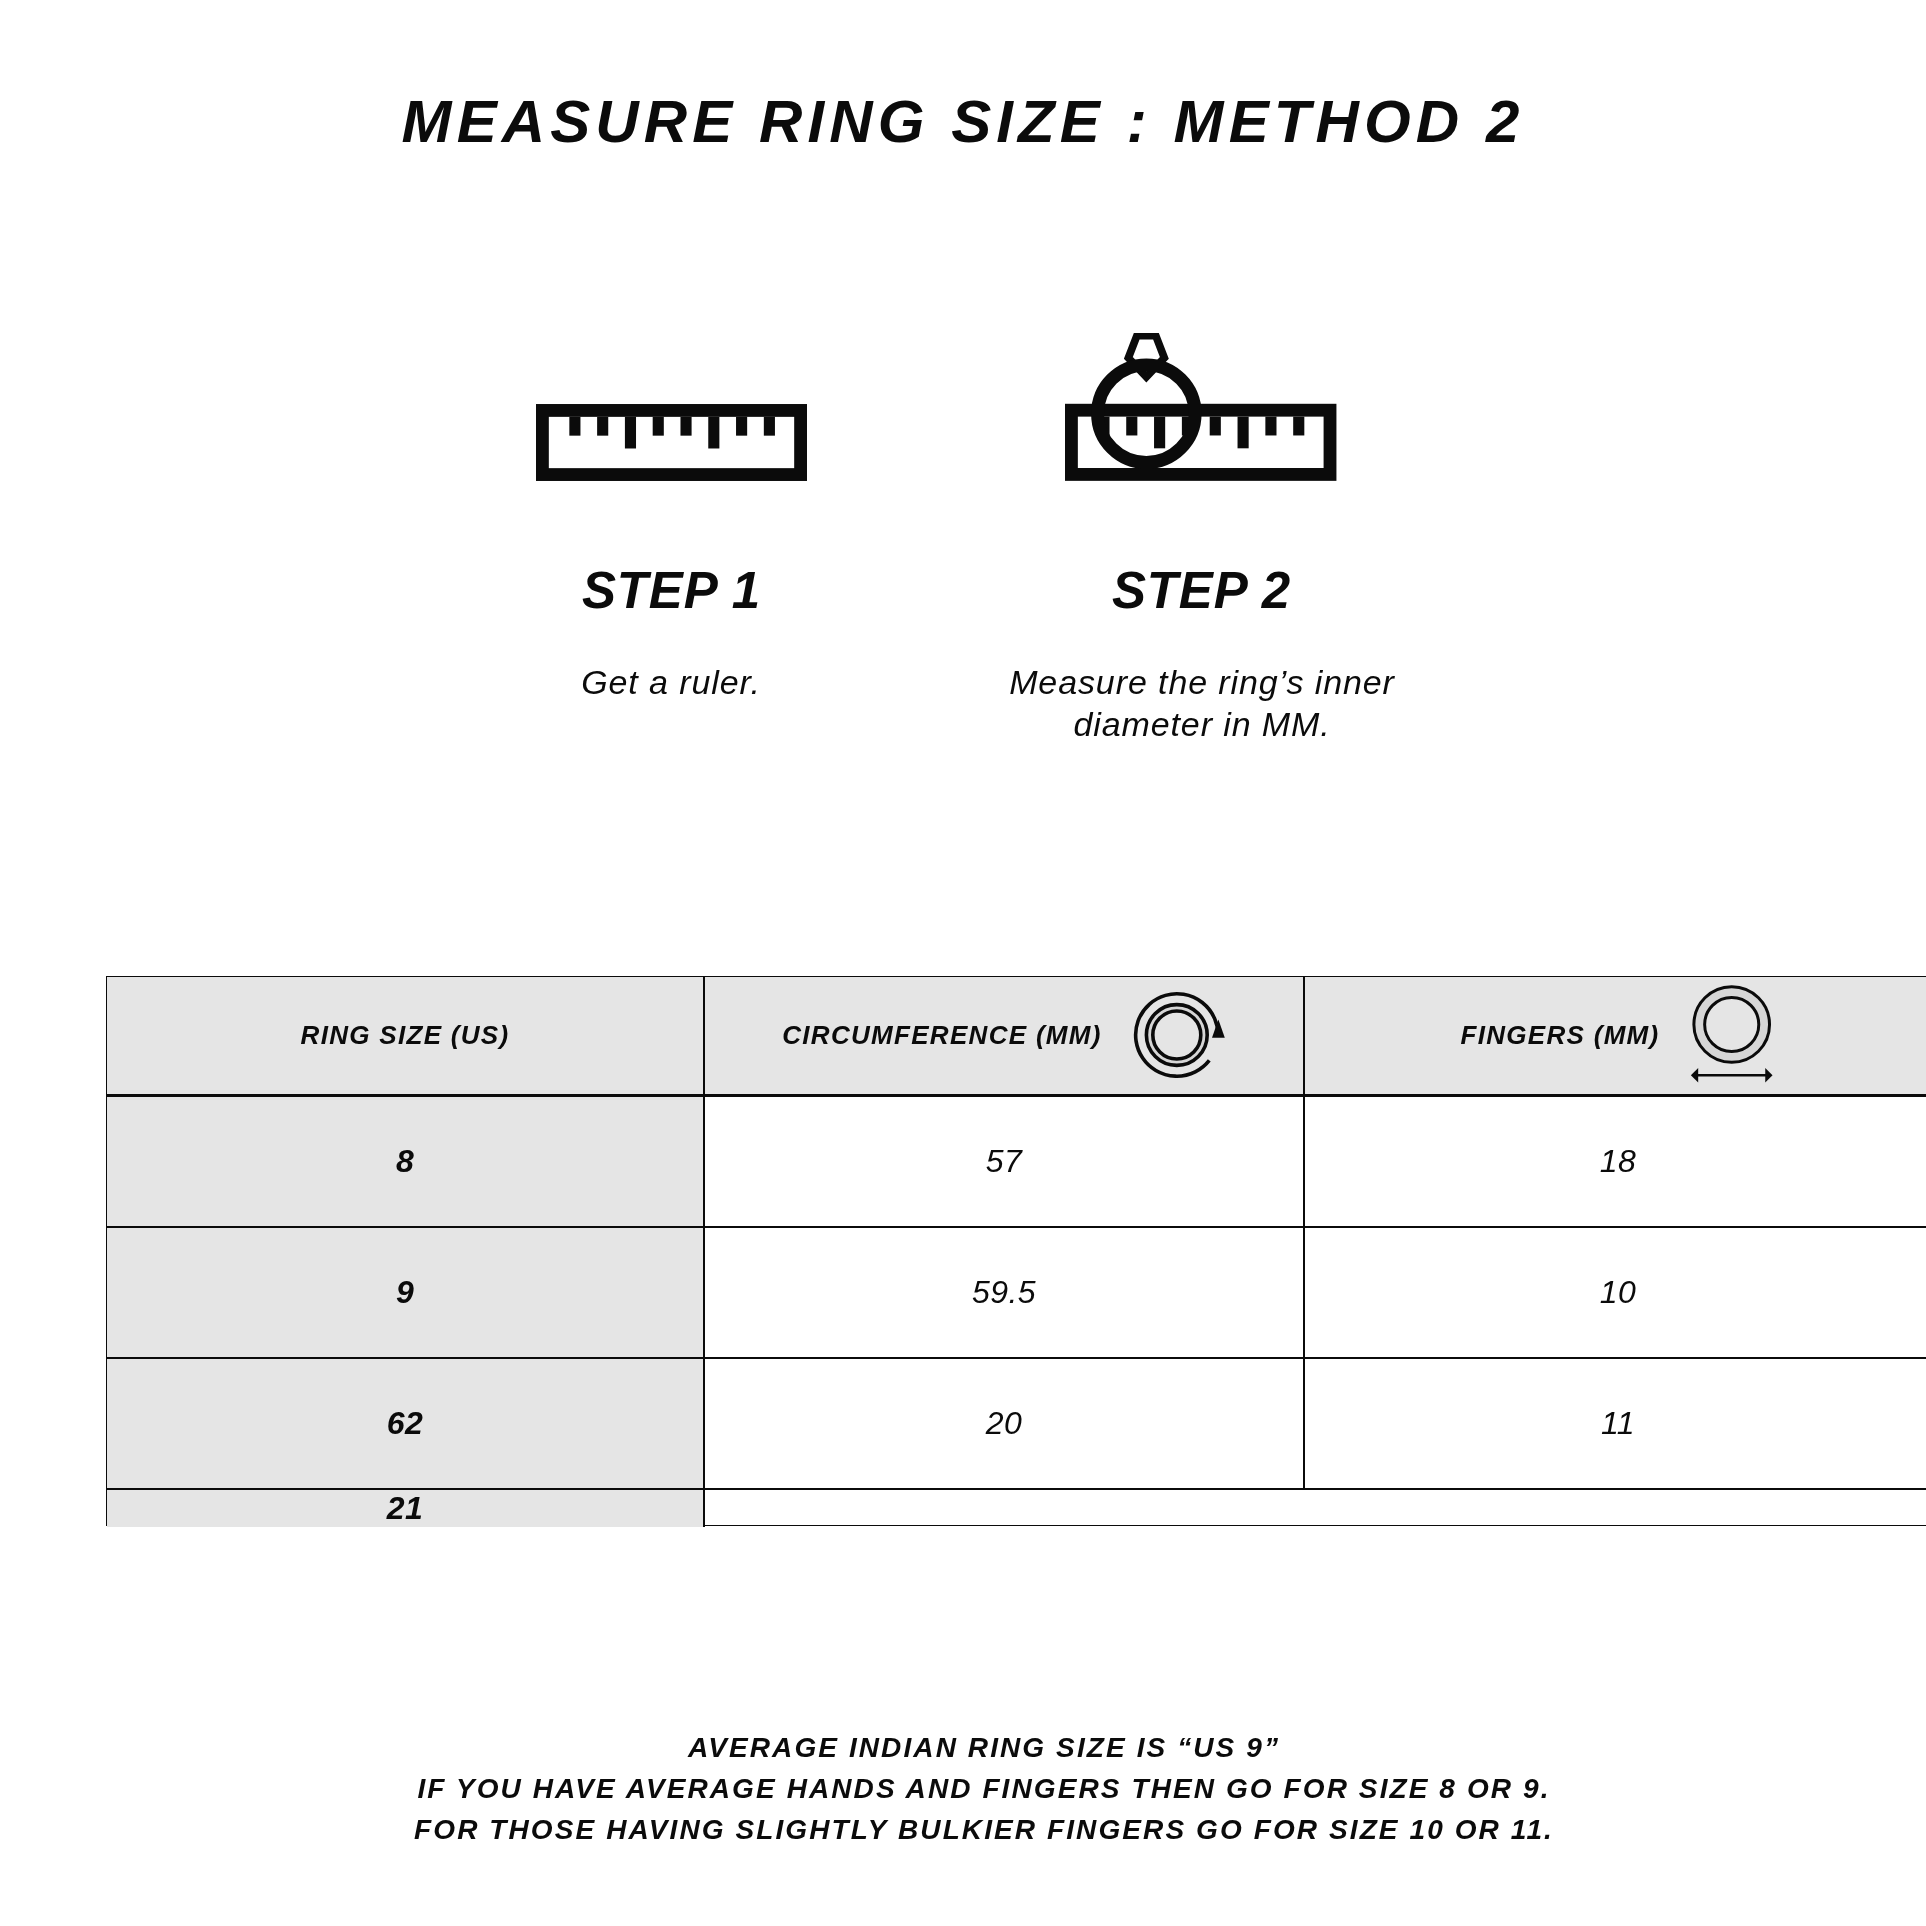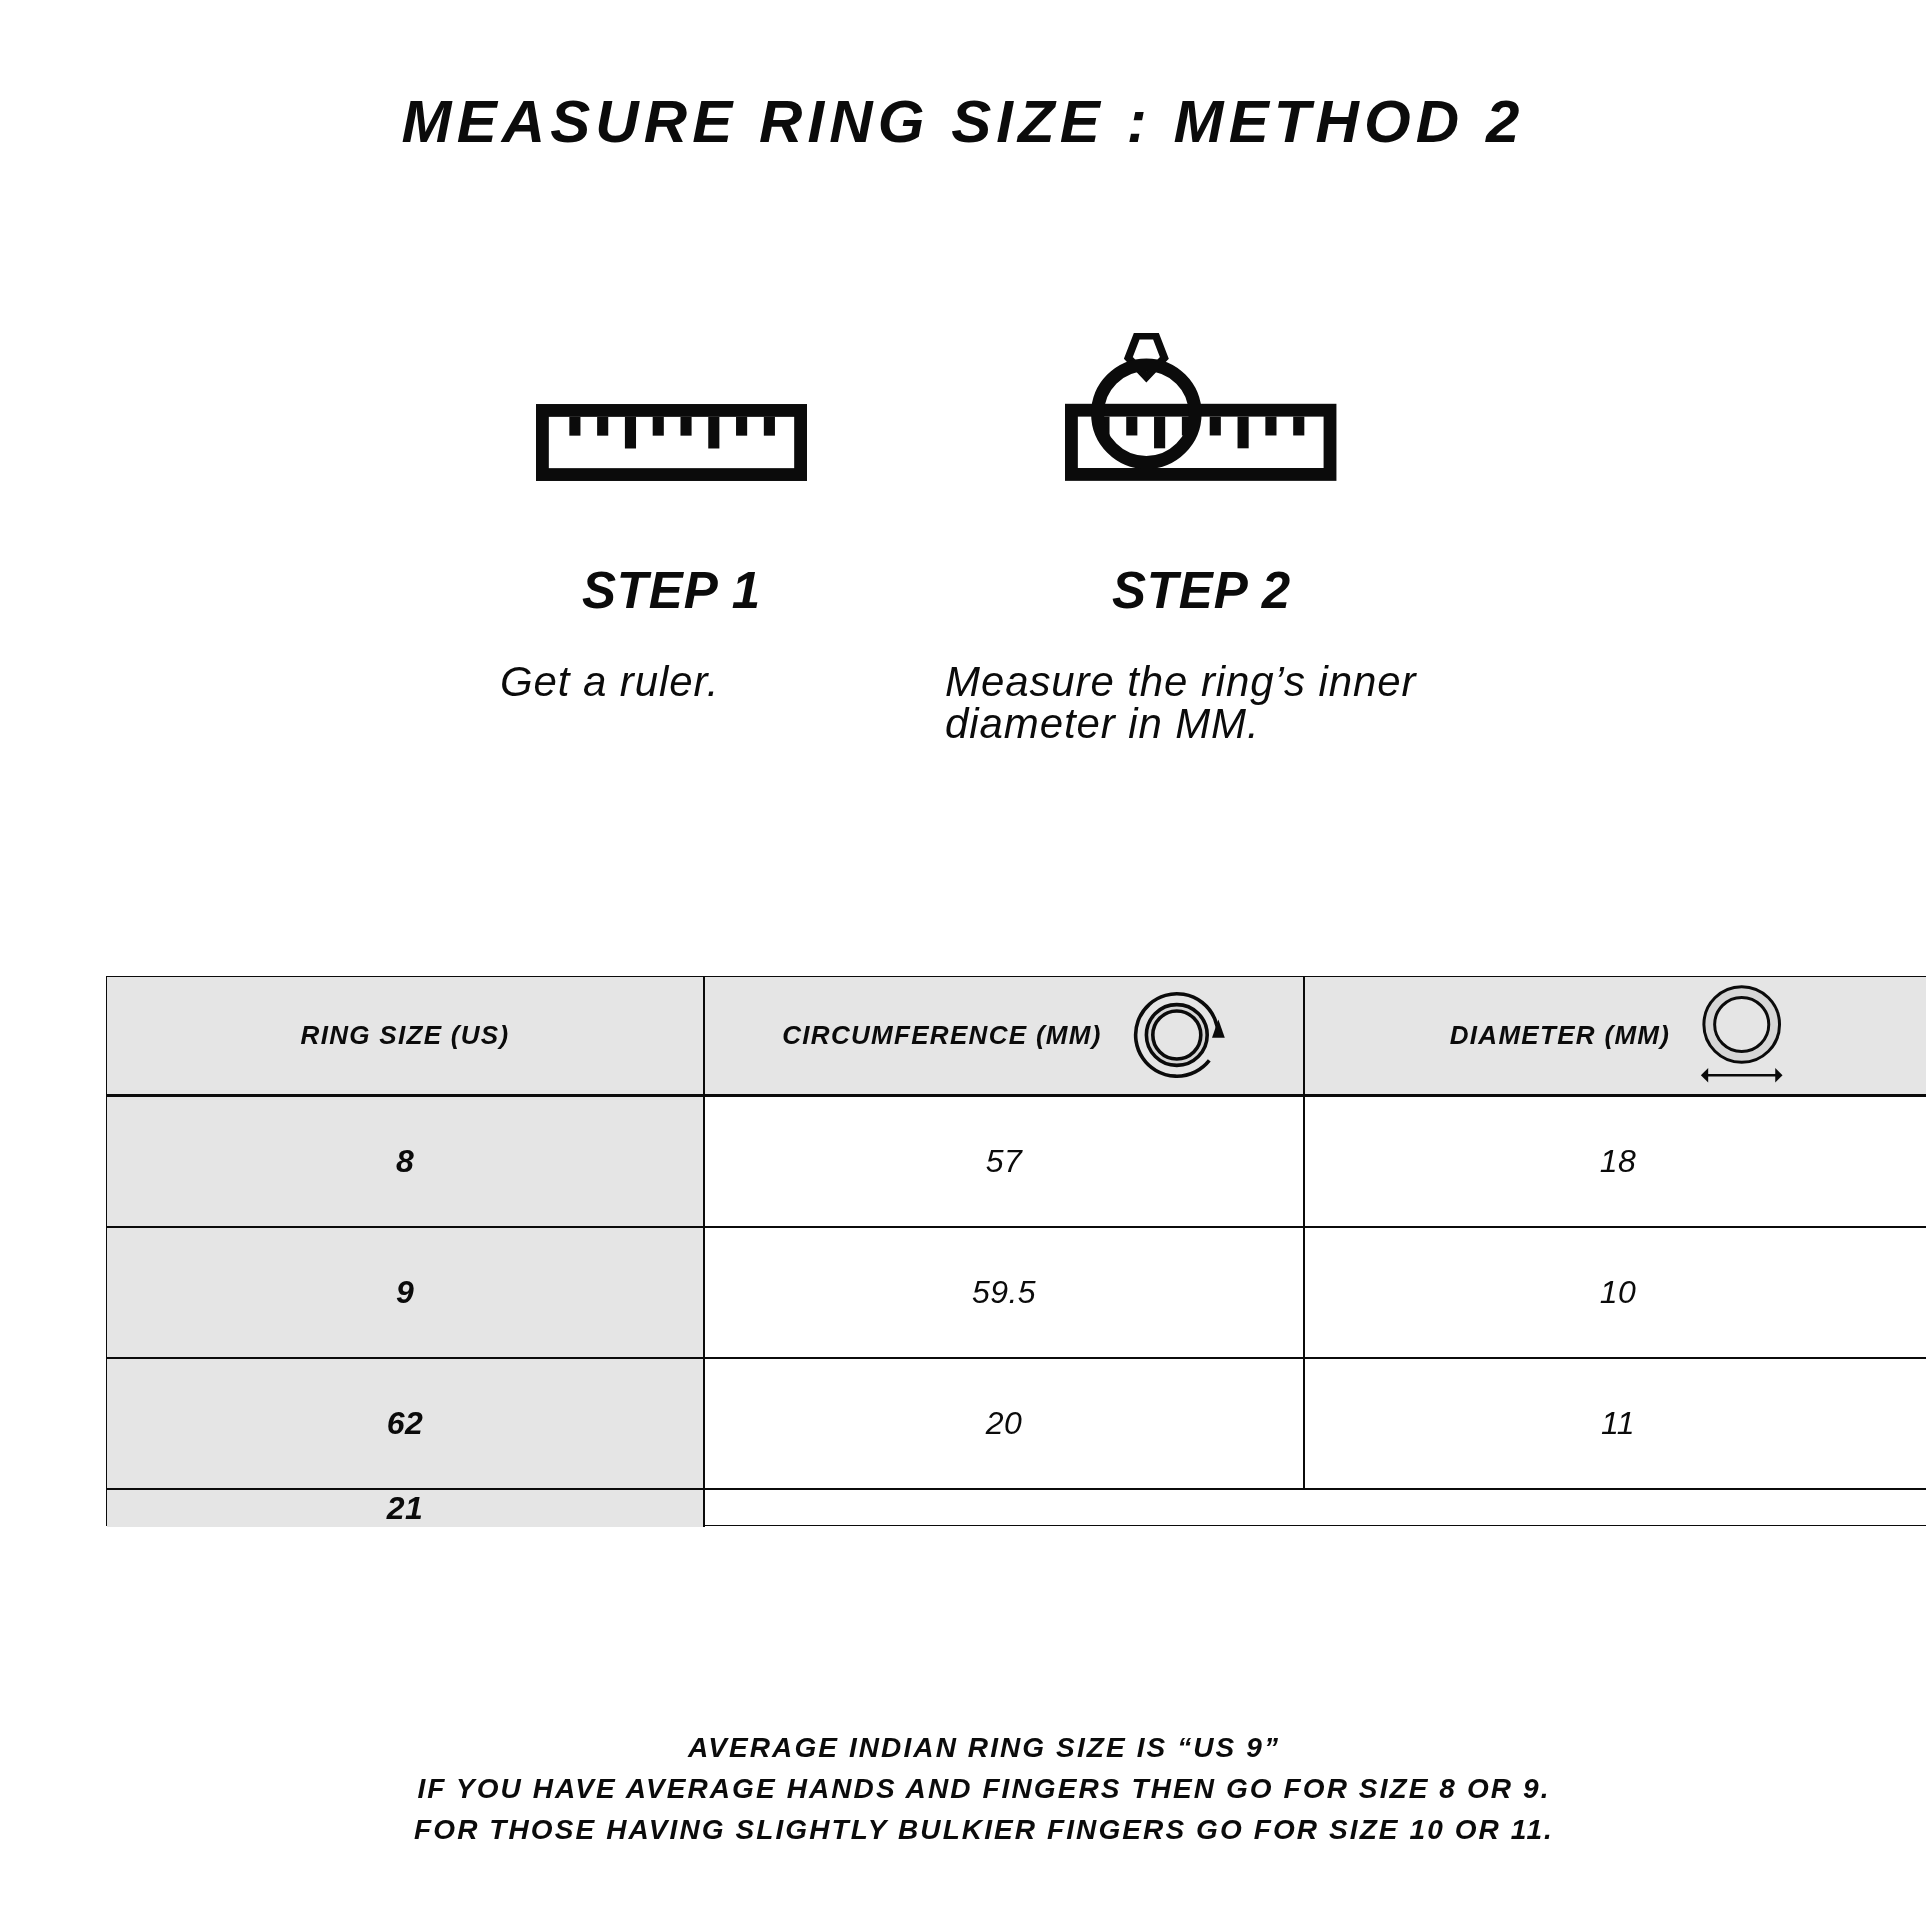--- a/index.html
+++ b/index.html
@@ -22,22 +22,22 @@
   #ring-ruler-icon{left:1065px;top:333px;width:274px;height:148px;}
 
   .step-label{
     position:absolute;width:257px;text-align:center;top:563px;
     font-size:51px;font-weight:800;letter-spacing:0.9px;line-height:56px;
   }
   #step1-label{left:543px;}
   #step2-label{left:1073px;}
 
   .step-caption{
-    position:absolute;top:661px;text-align:left;
-    font-size:42px;font-weight:400;letter-spacing:0.9px;line-height:42px;
+    position:absolute;top:661px;text-align:center;
+    font-size:34px;font-weight:400;letter-spacing:0.9px;line-height:42px;
     white-space:pre-line;
   }
   #step1-caption{left:500px;width:342px;}
   #step2-caption{left:945px;width:514px;}
 
   .size-table{
     position:absolute;left:65px;top:976px;width:1826px;height:550px;
     border:1.7px solid var(--text);
     display:grid;
     grid-template-columns:598px 600px 1fr;
@@ -119,21 +119,21 @@
       <svg width="94" height="94" viewBox="0 0 235 235" xmlns="http://www.w3.org/2000/svg">
         <circle cx="112" cy="115" r="68" fill="none" stroke="var(--icon-band-gray)" stroke-width="16"></circle>
         <circle cx="112" cy="115" r="76" fill="none" stroke="currentColor" stroke-width="9"></circle>
         <circle cx="112" cy="115" r="60" fill="none" stroke="currentColor" stroke-width="9"></circle>
         <path d="M 193.2 178.4 A 103 103 0 1 1 215 118.6" fill="none" stroke="currentColor" stroke-width="9"></path>
         <polygon points="200,122 232,122 216,76" fill="currentColor"></polygon>
       </svg>
     </div>
 
     <div class="cell head">
-      <span>DIAMETER (MM)</span>
+      <span>FINGERS (MM)</span>
       <svg width="86" height="101" viewBox="0 0 200 235" xmlns="http://www.w3.org/2000/svg">
         <circle cx="97" cy="92" r="76" fill="none" stroke="var(--icon-band-gray)" stroke-width="18"></circle>
         <circle cx="97" cy="92" r="88" fill="none" stroke="currentColor" stroke-width="7"></circle>
         <circle cx="97" cy="92" r="63" fill="none" stroke="currentColor" stroke-width="7"></circle>
         <line x1="10" y1="210" x2="184" y2="210" stroke="currentColor" stroke-width="6"></line>
         <polygon points="2,210 19,193 19,227" fill="currentColor"></polygon>
         <polygon points="192,210 175,193 175,227" fill="currentColor"></polygon>
       </svg>
     </div>
 

